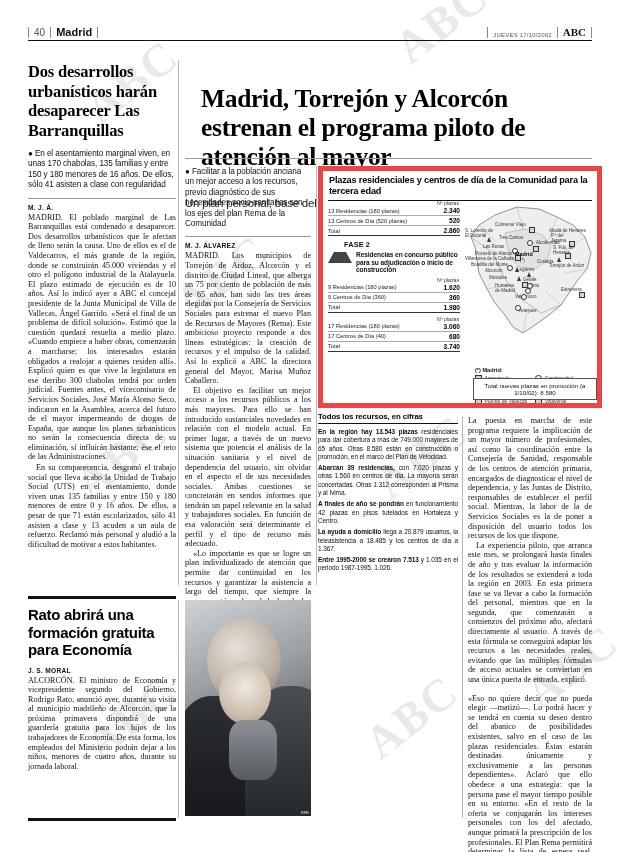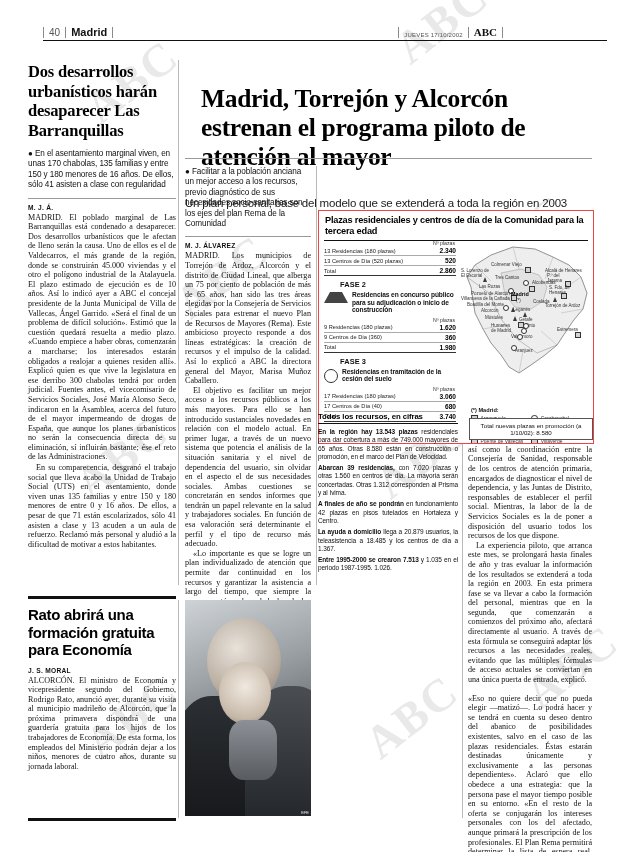--- a/index.html
+++ b/index.html
@@ -8,21 +8,21 @@
     font-family:"Liberation Serif", serif;color:#111;
   }
   .page{position:absolute;left:0;top:0;width:620px;height:852px;background:#fff;}
 
   
   .wm{position:absolute;font-family:"Liberation Serif",serif;font-weight:bold;
       color:#e9e9e9;font-size:46px;letter-spacing:2px;
       transform:rotate(-38deg);user-select:none;z-index:0;}
 
   
-  .masthead{position:absolute;left:28px;top:26px;width:460px;height:16px;z-index:3;margin-left:15px;}
+  .masthead{position:absolute;left:28px;top:26px;width:564px;height:16px;z-index:3;}
   .mh-rule{position:absolute;left:0;top:14px;width:564px;height:1px;background:#111;}
   .mh-left{position:absolute;left:0;top:0;display:flex;align-items:flex-end;gap:5px;}
   .mh-pg{font-size:10px;color:#555;font-family:"Liberation Sans",sans-serif;}
   .mh-sec{font-size:11px;font-weight:bold;font-family:"Liberation Sans",sans-serif;color:#111;}
   .vbar{display:inline-block;width:1px;height:11px;background:#8a8a8a;}
   .mh-right{position:absolute;right:0;top:0;display:flex;align-items:flex-end;gap:5px;}
   .mh-date{font-size:6px;color:#555;font-family:"Liberation Sans",sans-serif;letter-spacing:.2px;}
   .mh-abc{font-size:11px;font-weight:bold;font-family:"Liberation Serif",serif;}
 
   
@@ -58,21 +58,21 @@
   .body{
     font-family:"Liberation Serif",serif;font-size:8.1px;line-height:9.6px;
     text-align:justify;color:#111;
   }
   .body p{margin:0 0 0 0;text-indent:0;}
   .hr-thin{height:1px;background:#9a9a9a;width:100%;}
 
   
   .infobox{
     position:absolute;left:318px;top:166px;width:274px;height:232px;
-    border:1px solid #ef4444;background:#fff;z-index:3;overflow:hidden;margin-top:44px;
+    border:5px solid #ef4444;background:#fff;z-index:3;overflow:hidden;
   }
   .ib-title{
     font-family:"Liberation Sans",sans-serif;font-weight:bold;font-size:9.2px;
     line-height:11px;padding:4px 6px 3px 6px;color:#000;letter-spacing:-0.2px;
   }
   .ib-titlerule{height:1px;background:#111;margin:0 5px;}
   .ib-left{position:absolute;left:0;top:26px;width:142px;}
   .phase{margin:0 5px 0 5px;}
   .phase-name{font-family:"Liberation Sans",sans-serif;font-weight:bold;font-size:7.4px;
     color:#111;margin:4px 0 2px 16px;letter-spacing:.1px;}
@@ -261,27 +261,20 @@
                 <td class="num">360</td>
               </tr>
           <tr class="tot">
                 <td>Total</td>
                 <td class="num">1.980</td>
               </tr>
         </tbody>
           </table>
       </div>
 
-      <div class="phase">
-        <div class="phase-name">FASE 3</div>
-        <div class="phase-row">
-          <div class="sym sym-ci"></div>
-          <div class="phase-desc">Residencias en tramitación de la cesión del suelo</div>
-        </div>
-      </div>
       <div class="tbl">
         <div class="hdr">Nº plazas</div>
         <table>
           <tbody>
               <tr>
                 <td>17 Residencias (180 plazas)</td>
                 <td class="num">3.060</td>
               </tr>
           <tr>
                 <td>17 Centros de Día (40)</td>

